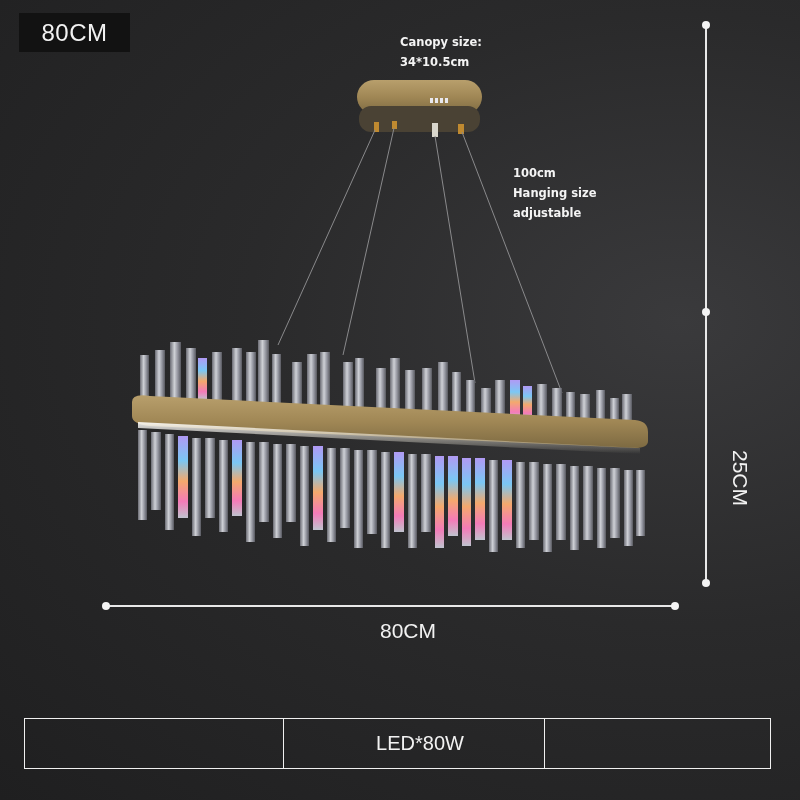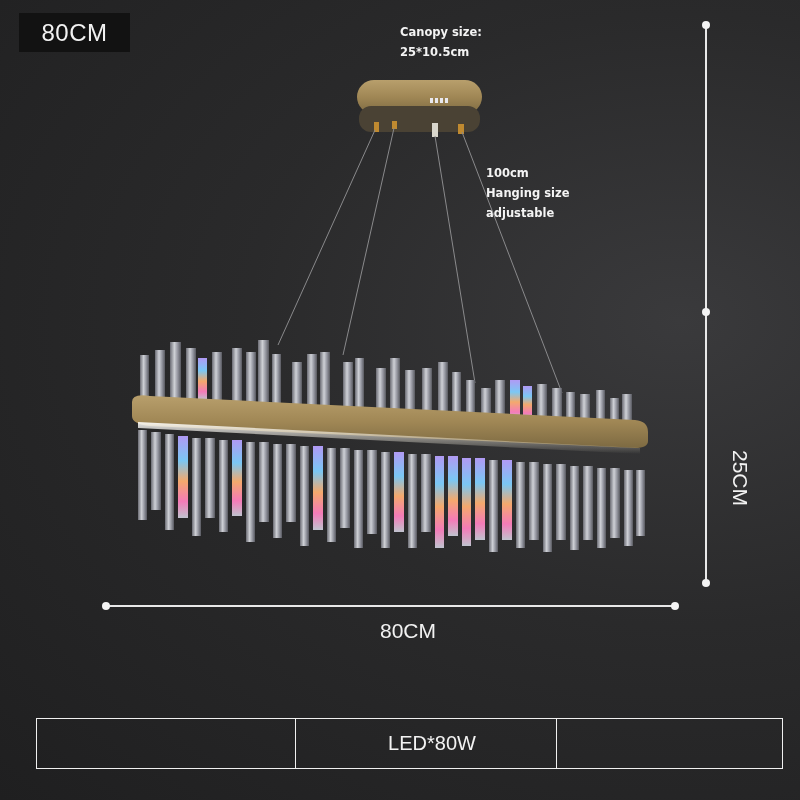--- a/index.html
+++ b/index.html
@@ -15,58 +15,58 @@
     width: 111px; height: 39px;
     background: #121212;
     display: flex; align-items: center; justify-content: center;
     font-size: 24px; letter-spacing: 0.5px; color: #f2f2f2;
   }
   .note {
     position: absolute;
     font-family: "DejaVu Sans", sans-serif;
     font-weight: bold; font-size: 11.5px; line-height: 20px; color: #f4f4f4;
   }
-  .note.canopy { left: 400px; top: 22px; }
-  .note.cord { left: 486px; top: 163px; }
+  .note.canopy { left: 400px; top: 32px; }
+  .note.cord { left: 513px; top: 163px; }
 
   .vline { position: absolute; left: 705px; top: 25px; width: 2px; height: 557px; background: #e8e8e8; }
   .dot { position: absolute; width: 8px; height: 8px; border-radius: 50%; background: #f4f4f4; }
   .hline { position: absolute; left: 106px; top: 605px; width: 570px; height: 2px; background: #e8e8e8; }
 
   .dim-h { position: absolute; left: 380px; top: 619px; font-size: 21px; color: #f2f2f2; }
   .dim-v {
     position: absolute; left: 740px; top: 478px;
     font-size: 21px; color: #f2f2f2;
     transform: translate(-50%,-50%) rotate(90deg);
     white-space: nowrap;
   }
 
   .spec-table {
-    position: absolute; left: 36px; top: 718px; width: 747px; height: 51px;
+    position: absolute; left: 24px; top: 718px; width: 747px; height: 51px;
     border: 1.5px solid #f0f0f0;
     display: flex;
   }
   .spec-cell { height: 100%; display: flex; align-items: center; justify-content: center; font-size: 20px; color: #f2f2f2; }
   .spec-cell + .spec-cell { border-left: 1.5px solid #f0f0f0; }
   .spec-cell.c1 { width: 258px; }
   .spec-cell.c2 { width: 261px; padding-left: 12px; }
   .spec-cell.c3 { flex: 1; }
 
   .chandelier { position: absolute; left: 0; top: 0; width: 800px; height: 600px; }
 </style>
 </head>
 <body>
 
 <div class="size-badge">
   <span>80CM</span>
 </div>
 
 <div class="note canopy">
   <div>Canopy size:</div>
-  <div>25*10.5cm</div>
+  <div>34*10.5cm</div>
 </div>
 
 <div class="note cord">
   <div>100cm</div>
   <div>Hanging size</div>
   <div>adjustable</div>
 </div>
 
 <svg class="chandelier" viewBox="0 0 800 600">
   <defs>

